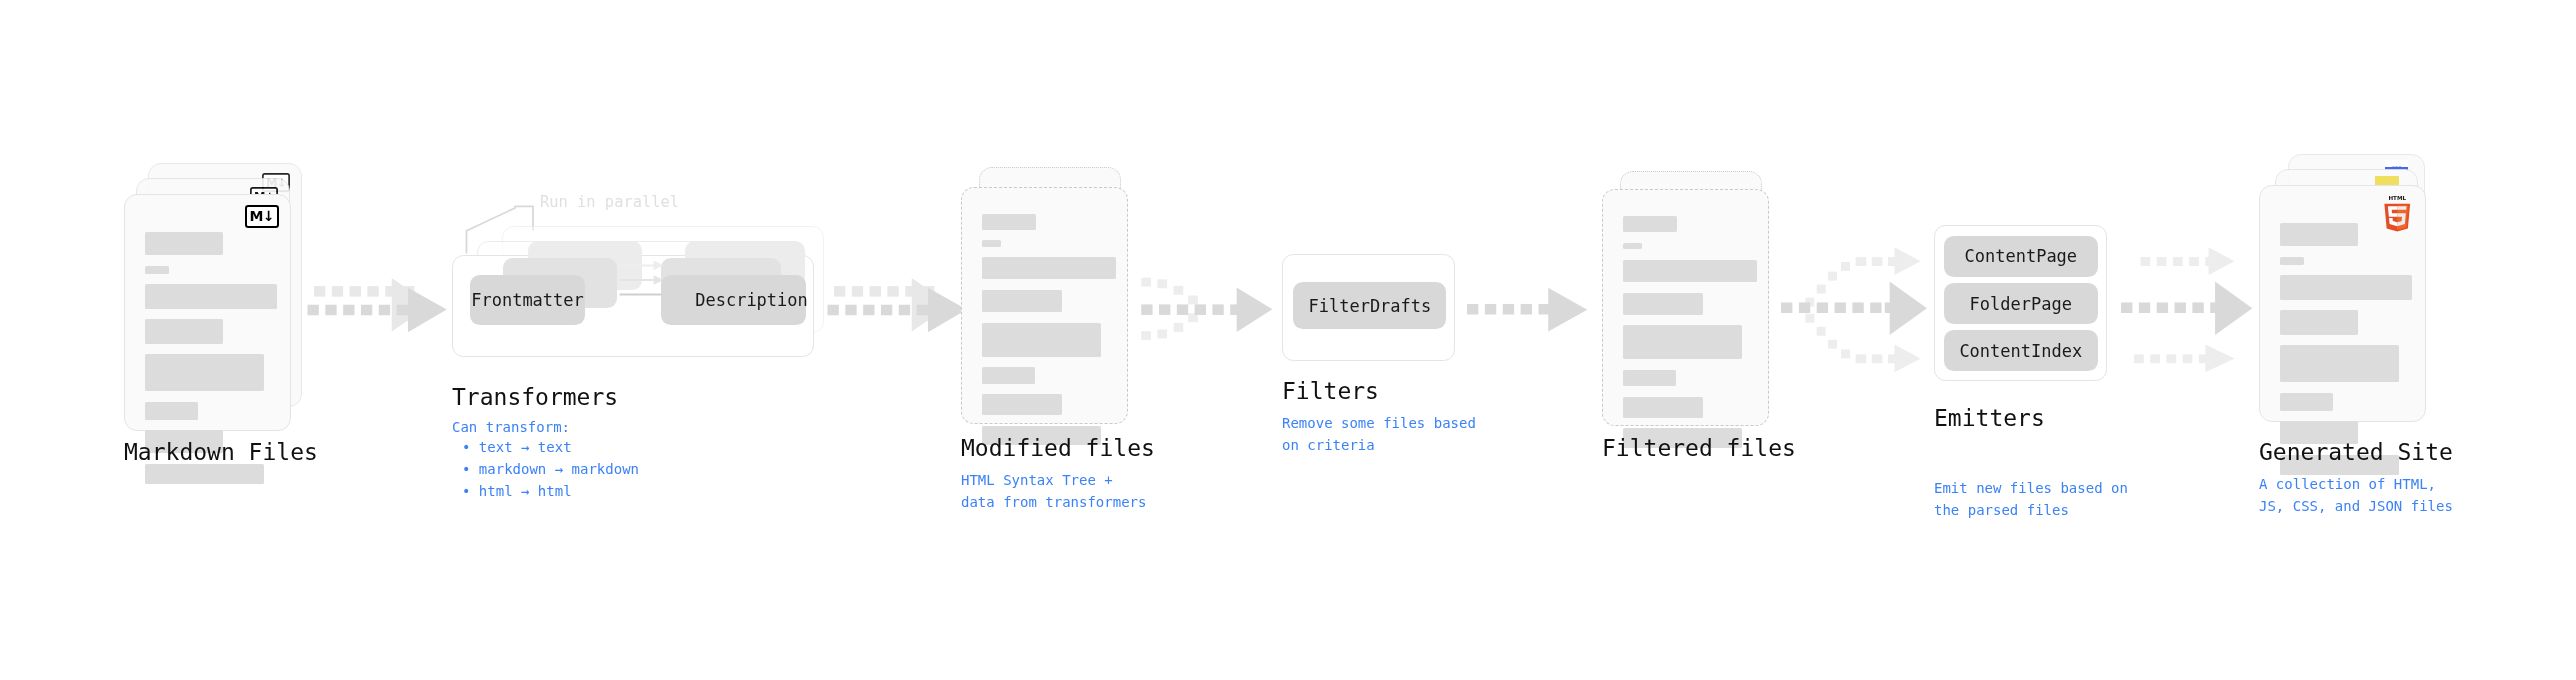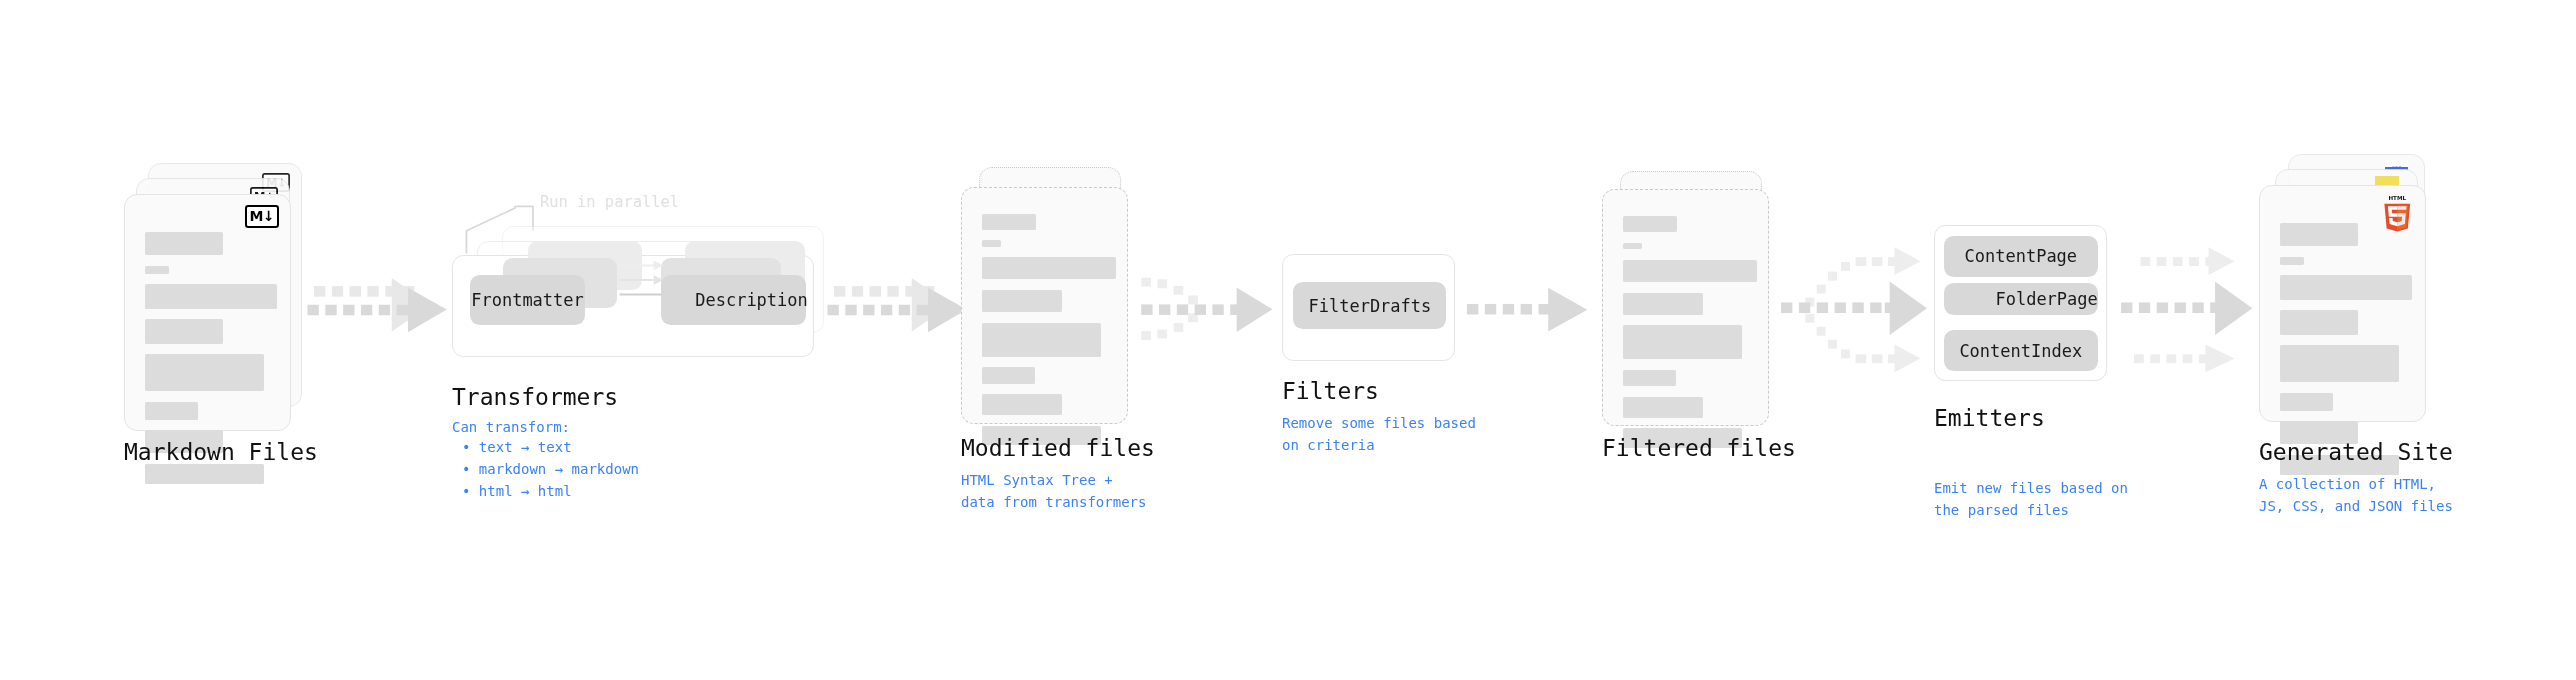--- a/index.html
+++ b/index.html
@@ -356,21 +356,21 @@
       <rect x="128" y="82" width="14" height="13"></rect>
       <polygon points="134,56 180,89 134,122"></polygon>
     </g>
   </svg>
 
   <div class="node" style="left:1934px; top:225px;">
     <div class="group-box" style="left:0; top:0; width:173px; height:156px;"></div>
     <div class="chip" style="left:9.8px; top:10.6px; width:154px; height:41px;">
       <span>ContentPage</span>
     </div>
-    <div class="chip" style="left:9.8px; top:58px; width:154px; height:32px;justify-content:flex-end;">
+    <div class="chip" style="left:9.8px; top:58px; width:154px; height:41px;">
       <span>FolderPage</span>
     </div>
     <div class="chip" style="left:9.8px; top:105px; width:154px; height:41px;">
       <span>ContentIndex</span>
     </div>
   </div>
   <div class="caption-title" style="left:1934px; top:405px;">Emitters</div>
   <div class="caption-sub" style="left:1934px; top:440px;margin-top:38px;">Emit new files based on
 the parsed files</div>
 

